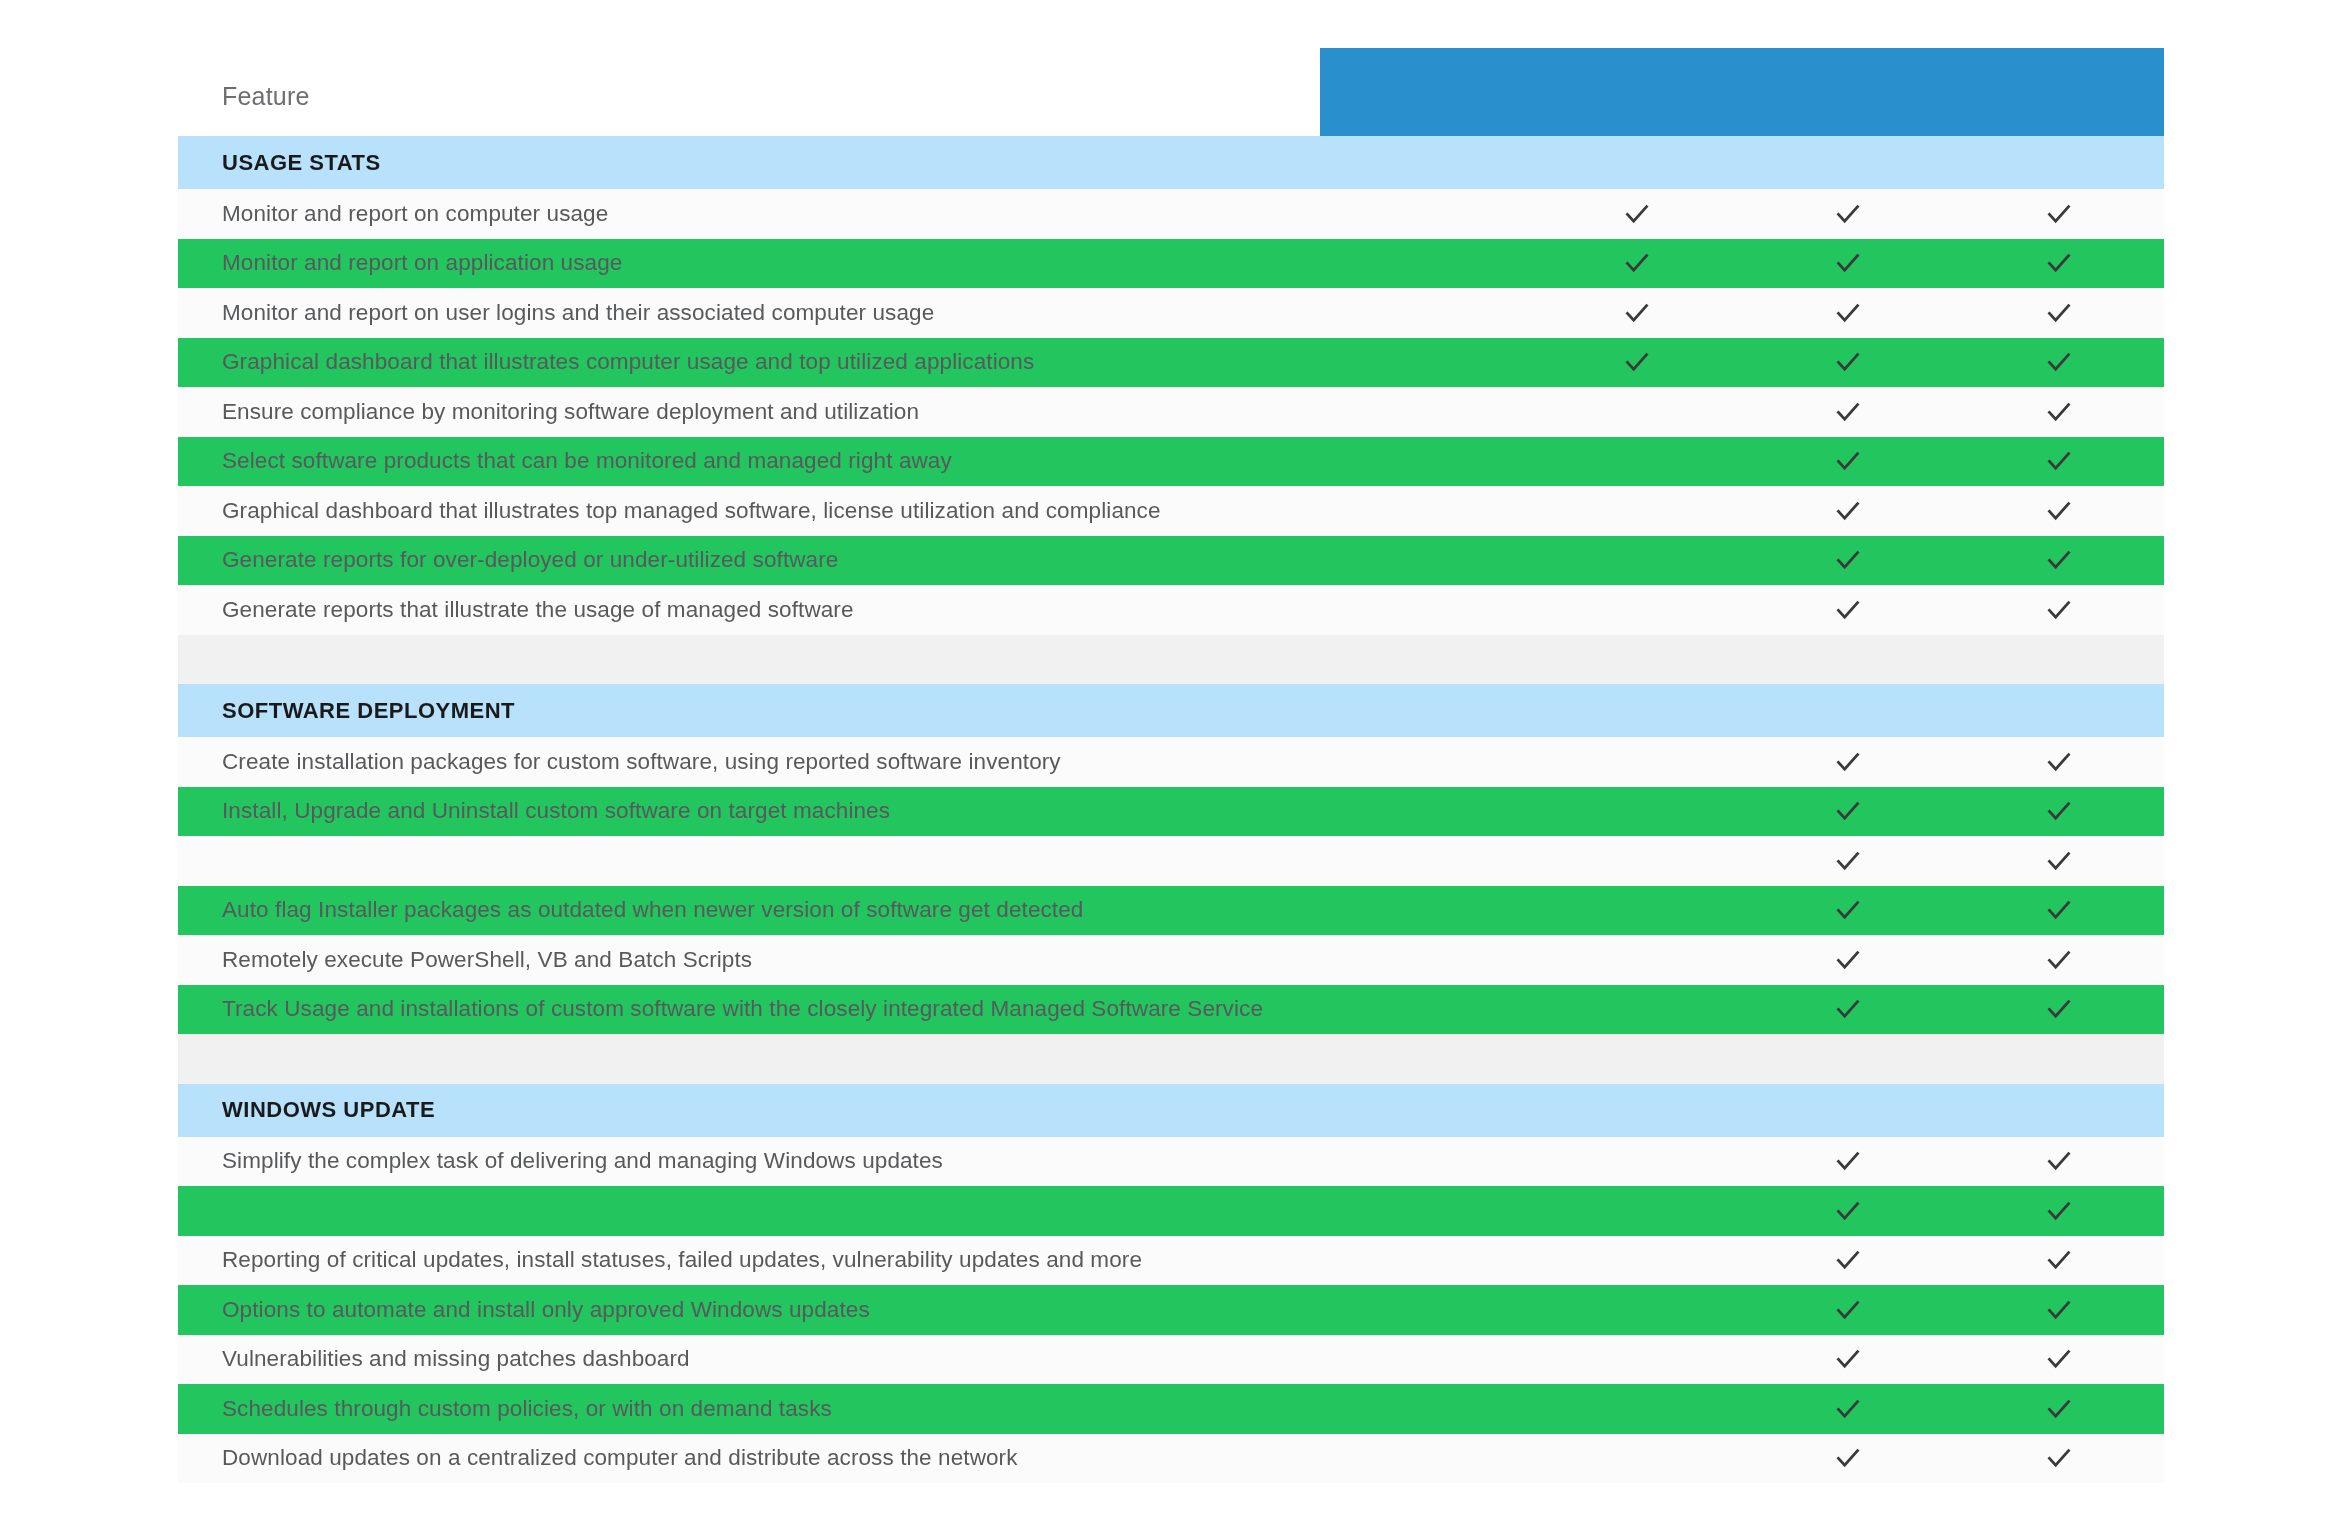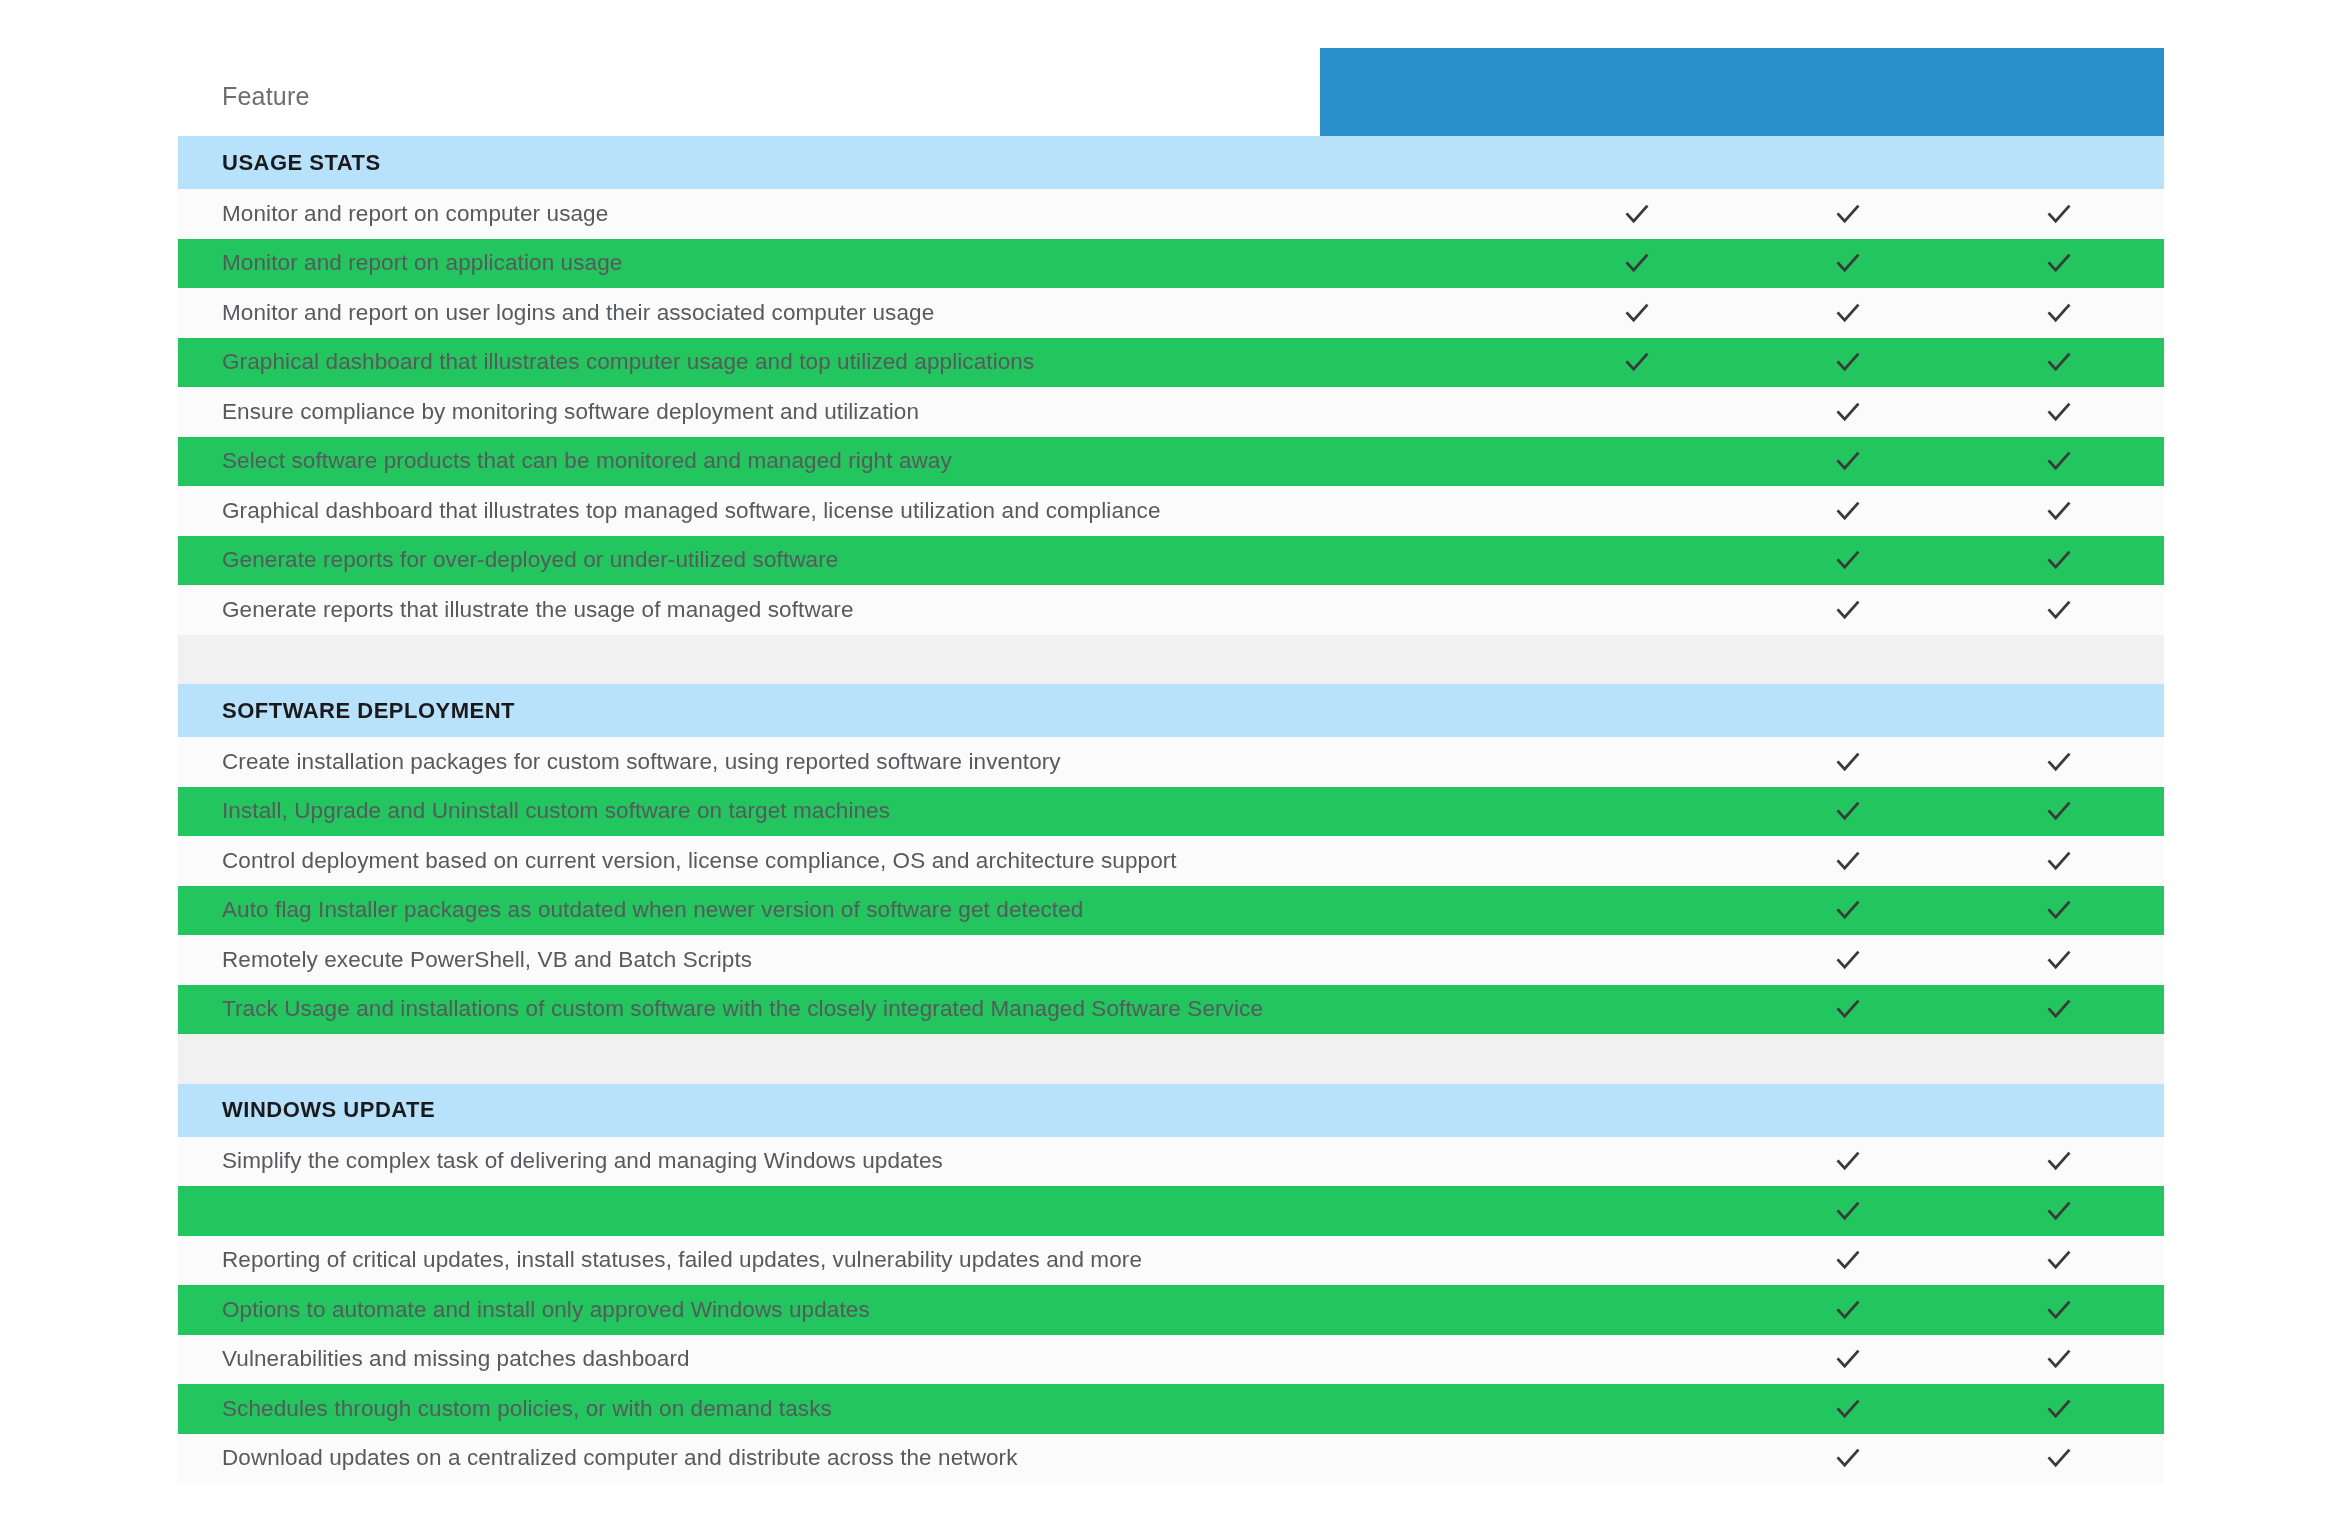--- a/index.html
+++ b/index.html
@@ -455,21 +455,20 @@
           <div class="cell">
             <span class="check">
               <svg viewBox="0 0 24 24">
                 <path d="M3.2 12.4 L8.9 18.6 L20.8 5.2" fill="none" stroke="currentColor" stroke-width="2.6" stroke-linecap="square" stroke-linejoin="miter"></path>
               </svg>
             </span>
           </div>
         </div>
       </div>
       <div class="row odd">
-        <div class="feat-text">Control deployment based on current version, license compliance, OS and architecture support</div>
         <div class="cells">
           <div class="cell empty">
             <span class="check">
               <svg viewBox="0 0 24 24">
                 <path d="M3.2 12.4 L8.9 18.6 L20.8 5.2" fill="none" stroke="currentColor" stroke-width="2.6" stroke-linecap="square" stroke-linejoin="miter"></path>
               </svg>
             </span>
           </div>
           <div class="cell empty">
             <span class="check">

